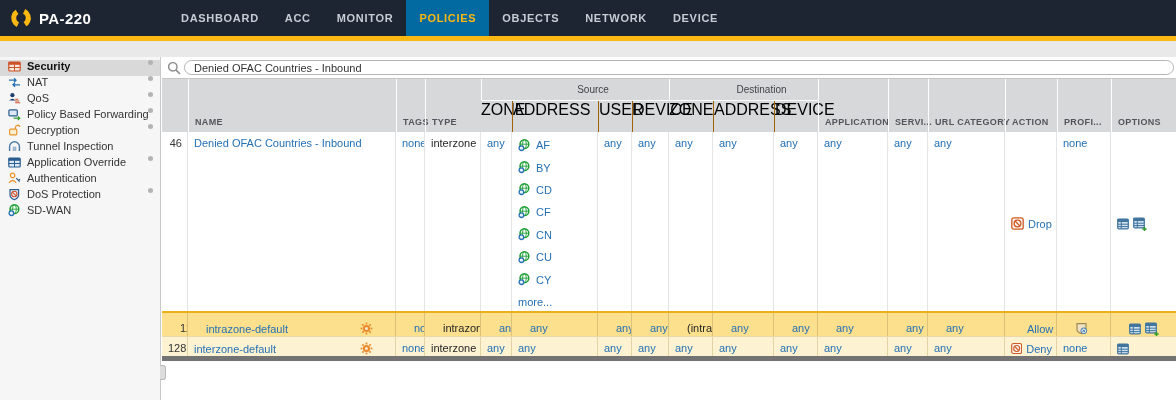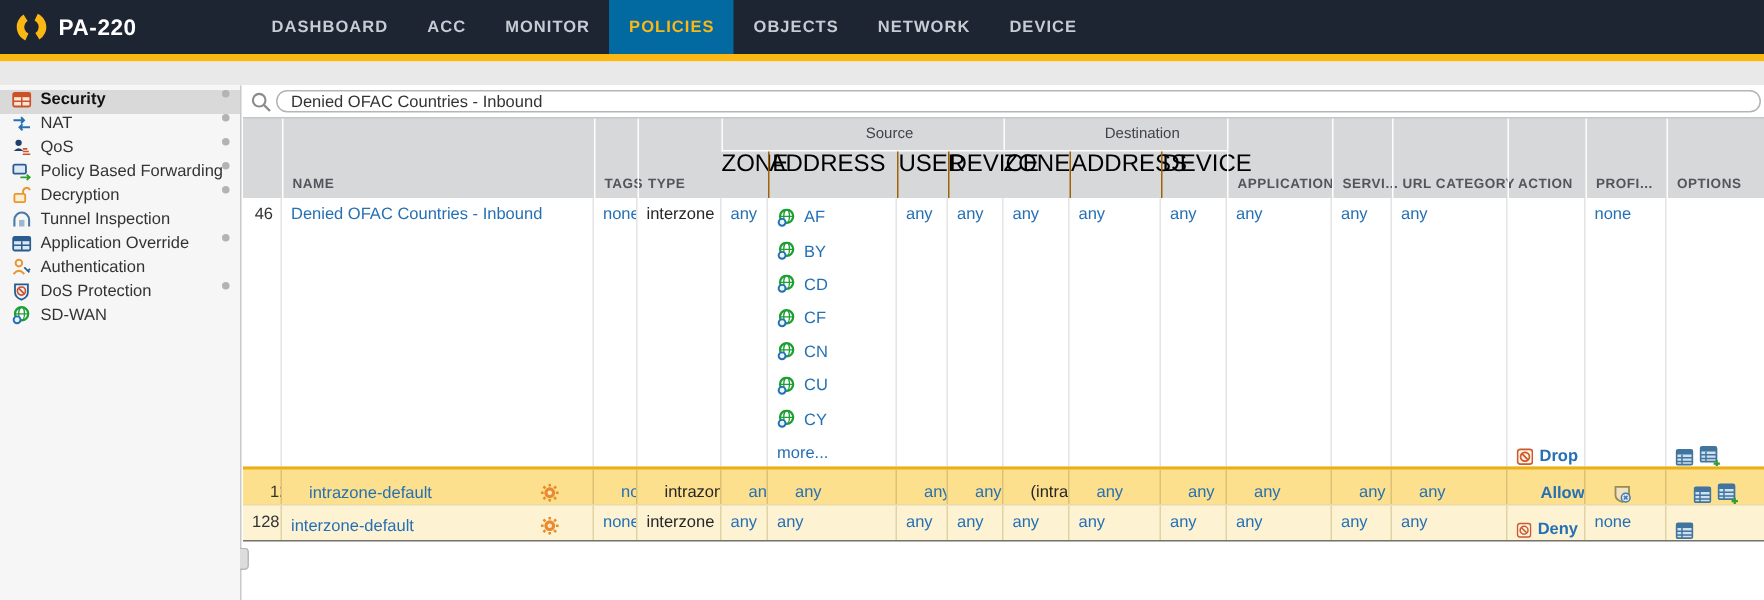--- a/index.html
+++ b/index.html
@@ -57,26 +57,26 @@
     grid-template-columns:26px 208px 29px 56px 31px 86px 34px 37px 44px 61px 44px 70px 40px 77px 52px 54px 1fr; }
   .c { border-right:1px solid #e4e4e4; padding:4px 4px 0 6px; font-size:11px; line-height:14px;
     color:#262626; overflow:hidden; white-space:nowrap; }
   .row .c:last-child { border-right:none; }
   .lnk { color:#2570b4; cursor:pointer; }
   .num { text-align:right; padding-right:5px; color:#333; }
   .row-46 { top:75px; height:179px; background:#fff; }
   .row-127 { top:254px; height:25px; background:#fce08d; border-top:2px solid #e9b01c; }
   .row-127 .c { border-right-color:#dcc178; padding-top:8px;margin-left:12px; }
   .row-128 { top:279px; height:25px; background:#fdf3d3; border-top:1px solid #ead9a8;
-    border-bottom:1px solid #737373; }
+    border-bottom:5px solid #737373; }
   .row-128 .c { border-right-color:#e2d3a4; padding-top:4px; }
   .name-c { display:flex; align-items:flex-start; justify-content:space-between; padding-right:22px; }
   .row-127 .name-c, .row-128 .name-c { align-items:center; }
   .addr-item { height:22.4px; display:flex; align-items:center; gap:5px; }
-  .flexc { display:flex; align-items:flex-end; gap:4px;font-weight:bold; }
+  .flexc { display:flex; align-items:center; gap:4px; }
   .gear { width:13px; height:13px; flex:0 0 13px; cursor:pointer; }
 
   .grip { position:absolute; left:160px; top:308px; width:6px; height:15px; background:#dcdcdc;
     border:1px solid #b9b9b9; border-left:none; border-radius:0 3px 3px 0; cursor:pointer; }
   svg { display:block; }
 </style>
 </head>
 <body>
 
 <svg width="0" height="0" style="position:absolute">

